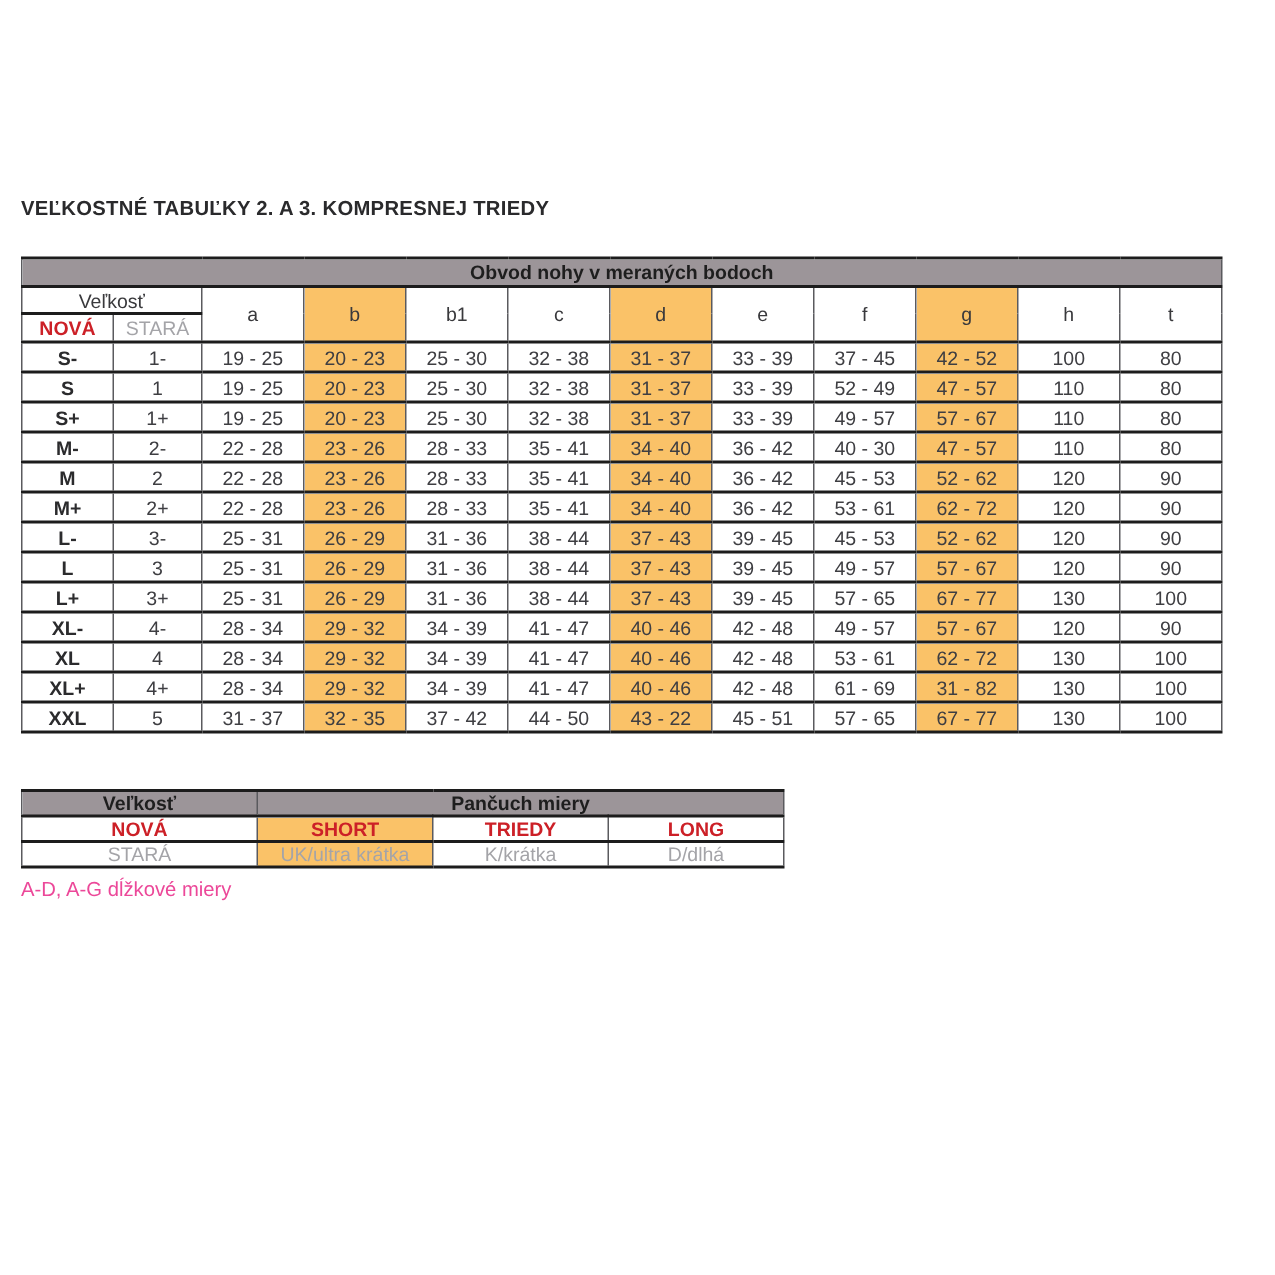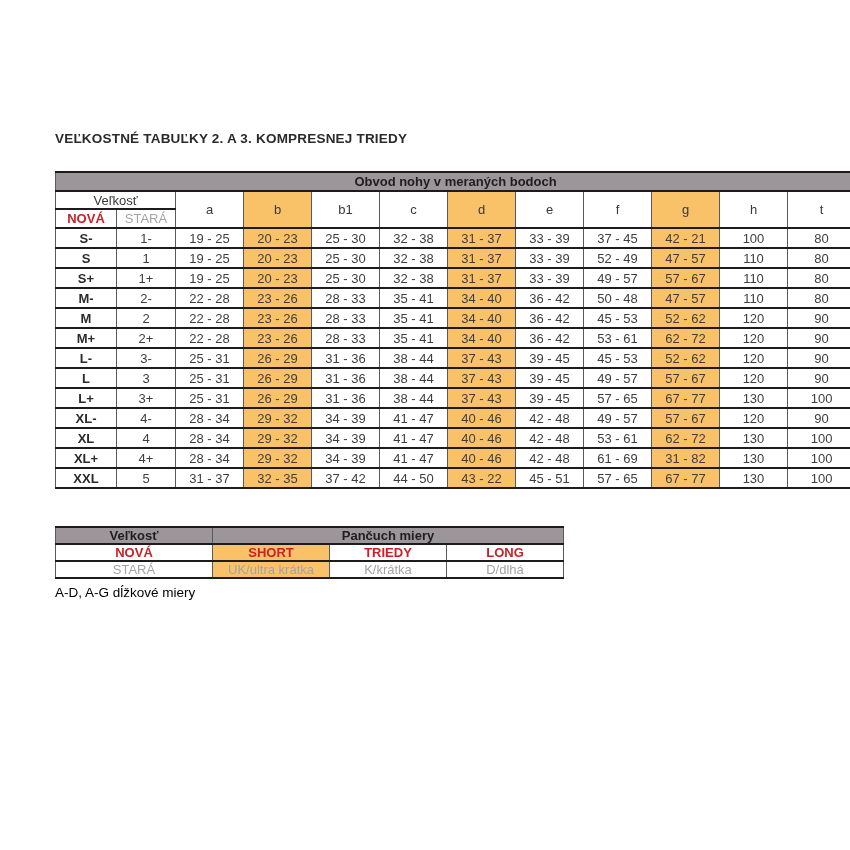--- a/index.html
+++ b/index.html
@@ -11,21 +11,21 @@
     --border-dark: #1C1C1C;
   }
   * { box-sizing: border-box; }
   html, body { margin: 0; padding: 0; }
   body {
     width: 850px; height: 850px; background: #ffffff;
     font-family: "Liberation Sans", sans-serif;
     color: var(--text-dark);
     overflow: hidden;
   }
-  .content { padding: 131px 14px 0 14px; margin-left: 41px; }
+  .content { padding: 131px 14px 0 14px; }
   .page-title {
     font-size: 13.5px; font-weight: bold; color: #2A2A2C;
     letter-spacing: 0.2px; margin: 0; line-height: 15px;
   }
   table { border-collapse: collapse; table-layout: fixed; }
   th, td {
     border: 1px solid #5A5A5E;
     border-top: 2px solid var(--border-dark);
     border-bottom: 2px solid var(--border-dark);
     text-align: center; vertical-align: middle;
@@ -54,21 +54,21 @@
   .length-table .r-new td { height: 17px; }
   .length-table .r-old td { height: 17px; }
   .length-table .r-calf td { height: 22px; }
   .length-table .r-thigh td { height: 39px; }
   .red-bold { color: var(--accent-red); font-weight: bold; }
   .gray-txt { color: var(--muted-gray); }
   .row-label { color: #2F2F31; }
   .row-label b { color: #232325; }
   .two-line { line-height: 17px; white-space: normal; }
   .footnote {
-    margin-top: 6px; font-size: 13.5px; color: #000000; line-height: 16px;
+    margin-top: 6px; font-size: 13.5px; color: #ec4899; line-height: 16px;
   }
 </style>
 </head>
 <body>
 
 <div class="content">
 
   <h1 class="page-title">VEĽKOSTNÉ TABUĽKY 2. A 3. KOMPRESNEJ TRIEDY</h1>
 
   <table class="size-table">
@@ -112,21 +112,21 @@
         <tr>
           <td class="new-size">S-</td>
           <td>1-</td>
           <td>19 - 25</td>
           <td class="hl">20 - 23</td>
           <td>25 - 30</td>
           <td>32 - 38</td>
           <td class="hl">31 - 37</td>
           <td>33 - 39</td>
           <td>37 - 45</td>
-          <td class="hl">42 - 21</td>
+          <td class="hl">42 - 52</td>
           <td>100</td>
           <td>80</td>
         </tr>
         <tr>
           <td class="new-size">S</td>
           <td>1</td>
           <td>19 - 25</td>
           <td class="hl">20 - 23</td>
           <td>25 - 30</td>
           <td>32 - 38</td>
@@ -153,21 +153,21 @@
         </tr>
         <tr>
           <td class="new-size">M-</td>
           <td>2-</td>
           <td>22 - 28</td>
           <td class="hl">23 - 26</td>
           <td>28 - 33</td>
           <td>35 - 41</td>
           <td class="hl">34 - 40</td>
           <td>36 - 42</td>
-          <td>50 - 48</td>
+          <td>40 - 30</td>
           <td class="hl">47 - 57</td>
           <td>110</td>
           <td>80</td>
         </tr>
         <tr>
           <td class="new-size">M</td>
           <td>2</td>
           <td>22 - 28</td>
           <td class="hl">23 - 26</td>
           <td>28 - 33</td>

